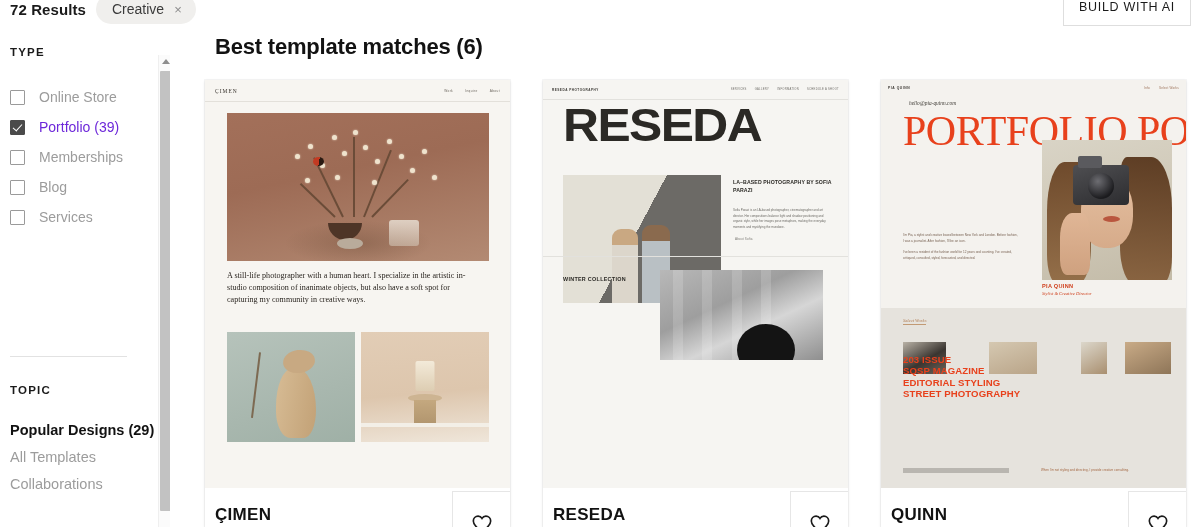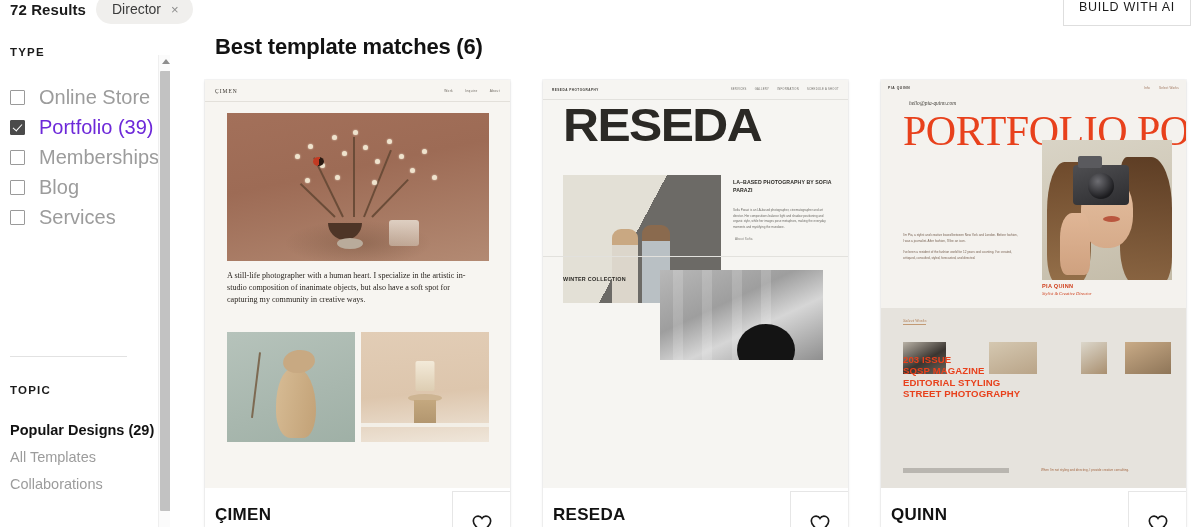--- a/index.html
+++ b/index.html
@@ -62,21 +62,21 @@
     width: 15px; height: 15px; flex: 0 0 15px;
     border: 1px solid #9a9a9a; background: #ffffff;
     border-radius: 1px; position: relative;
   }
   .cbox.checked { background: #4a4a4a; border-color: #4a4a4a; }
   .cbox.checked::after {
     content: ""; position: absolute; left: 4px; top: 1px;
     width: 4px; height: 8px; border: solid #ffffff;
     border-width: 0 1.6px 1.6px 0; transform: rotate(42deg);
   }
-  .facet-label { font-size: 20px; color: #9c9c9c; white-space: nowrap; }
+  .facet-label { font-size: 14px; color: #9c9c9c; white-space: nowrap; }
   .facet-row.active .facet-label { color: #6d28d9; font-weight: 400; }
 
   .facet-divider {
     position: absolute; left: 10px; top: 322px; width: 117px;
     height: 1px; background: #e2e2e2;
   }
   #topic-title { position: absolute; left: 10px; top: 350px; }
   .topic-list { position: absolute; left: 10px; top: 382px; width: 150px; }
   .topic-row { height: 27px; display: flex; align-items: center; cursor: pointer; }
   .topic-label { font-size: 14.5px; color: #9c9c9c; white-space: nowrap; }
@@ -428,21 +428,21 @@
   }
 </style>
 </head>
 <body>
 
 <div class="app">
 
   <div class="topbar">
     <div class="results-count">72 Results</div>
     <div class="filter-chip">
-      <span>Director</span>
+      <span>Creative</span>
       <span class="chip-x">×</span>
     </div>
     <div class="build-ai-btn">BUILD WITH AI</div>
   </div>
 
   <div class="sidebar">
     <div class="facet-title" id="type-title">TYPE</div>
 
     <div class="facet-list">
       <div class="facet-row">

